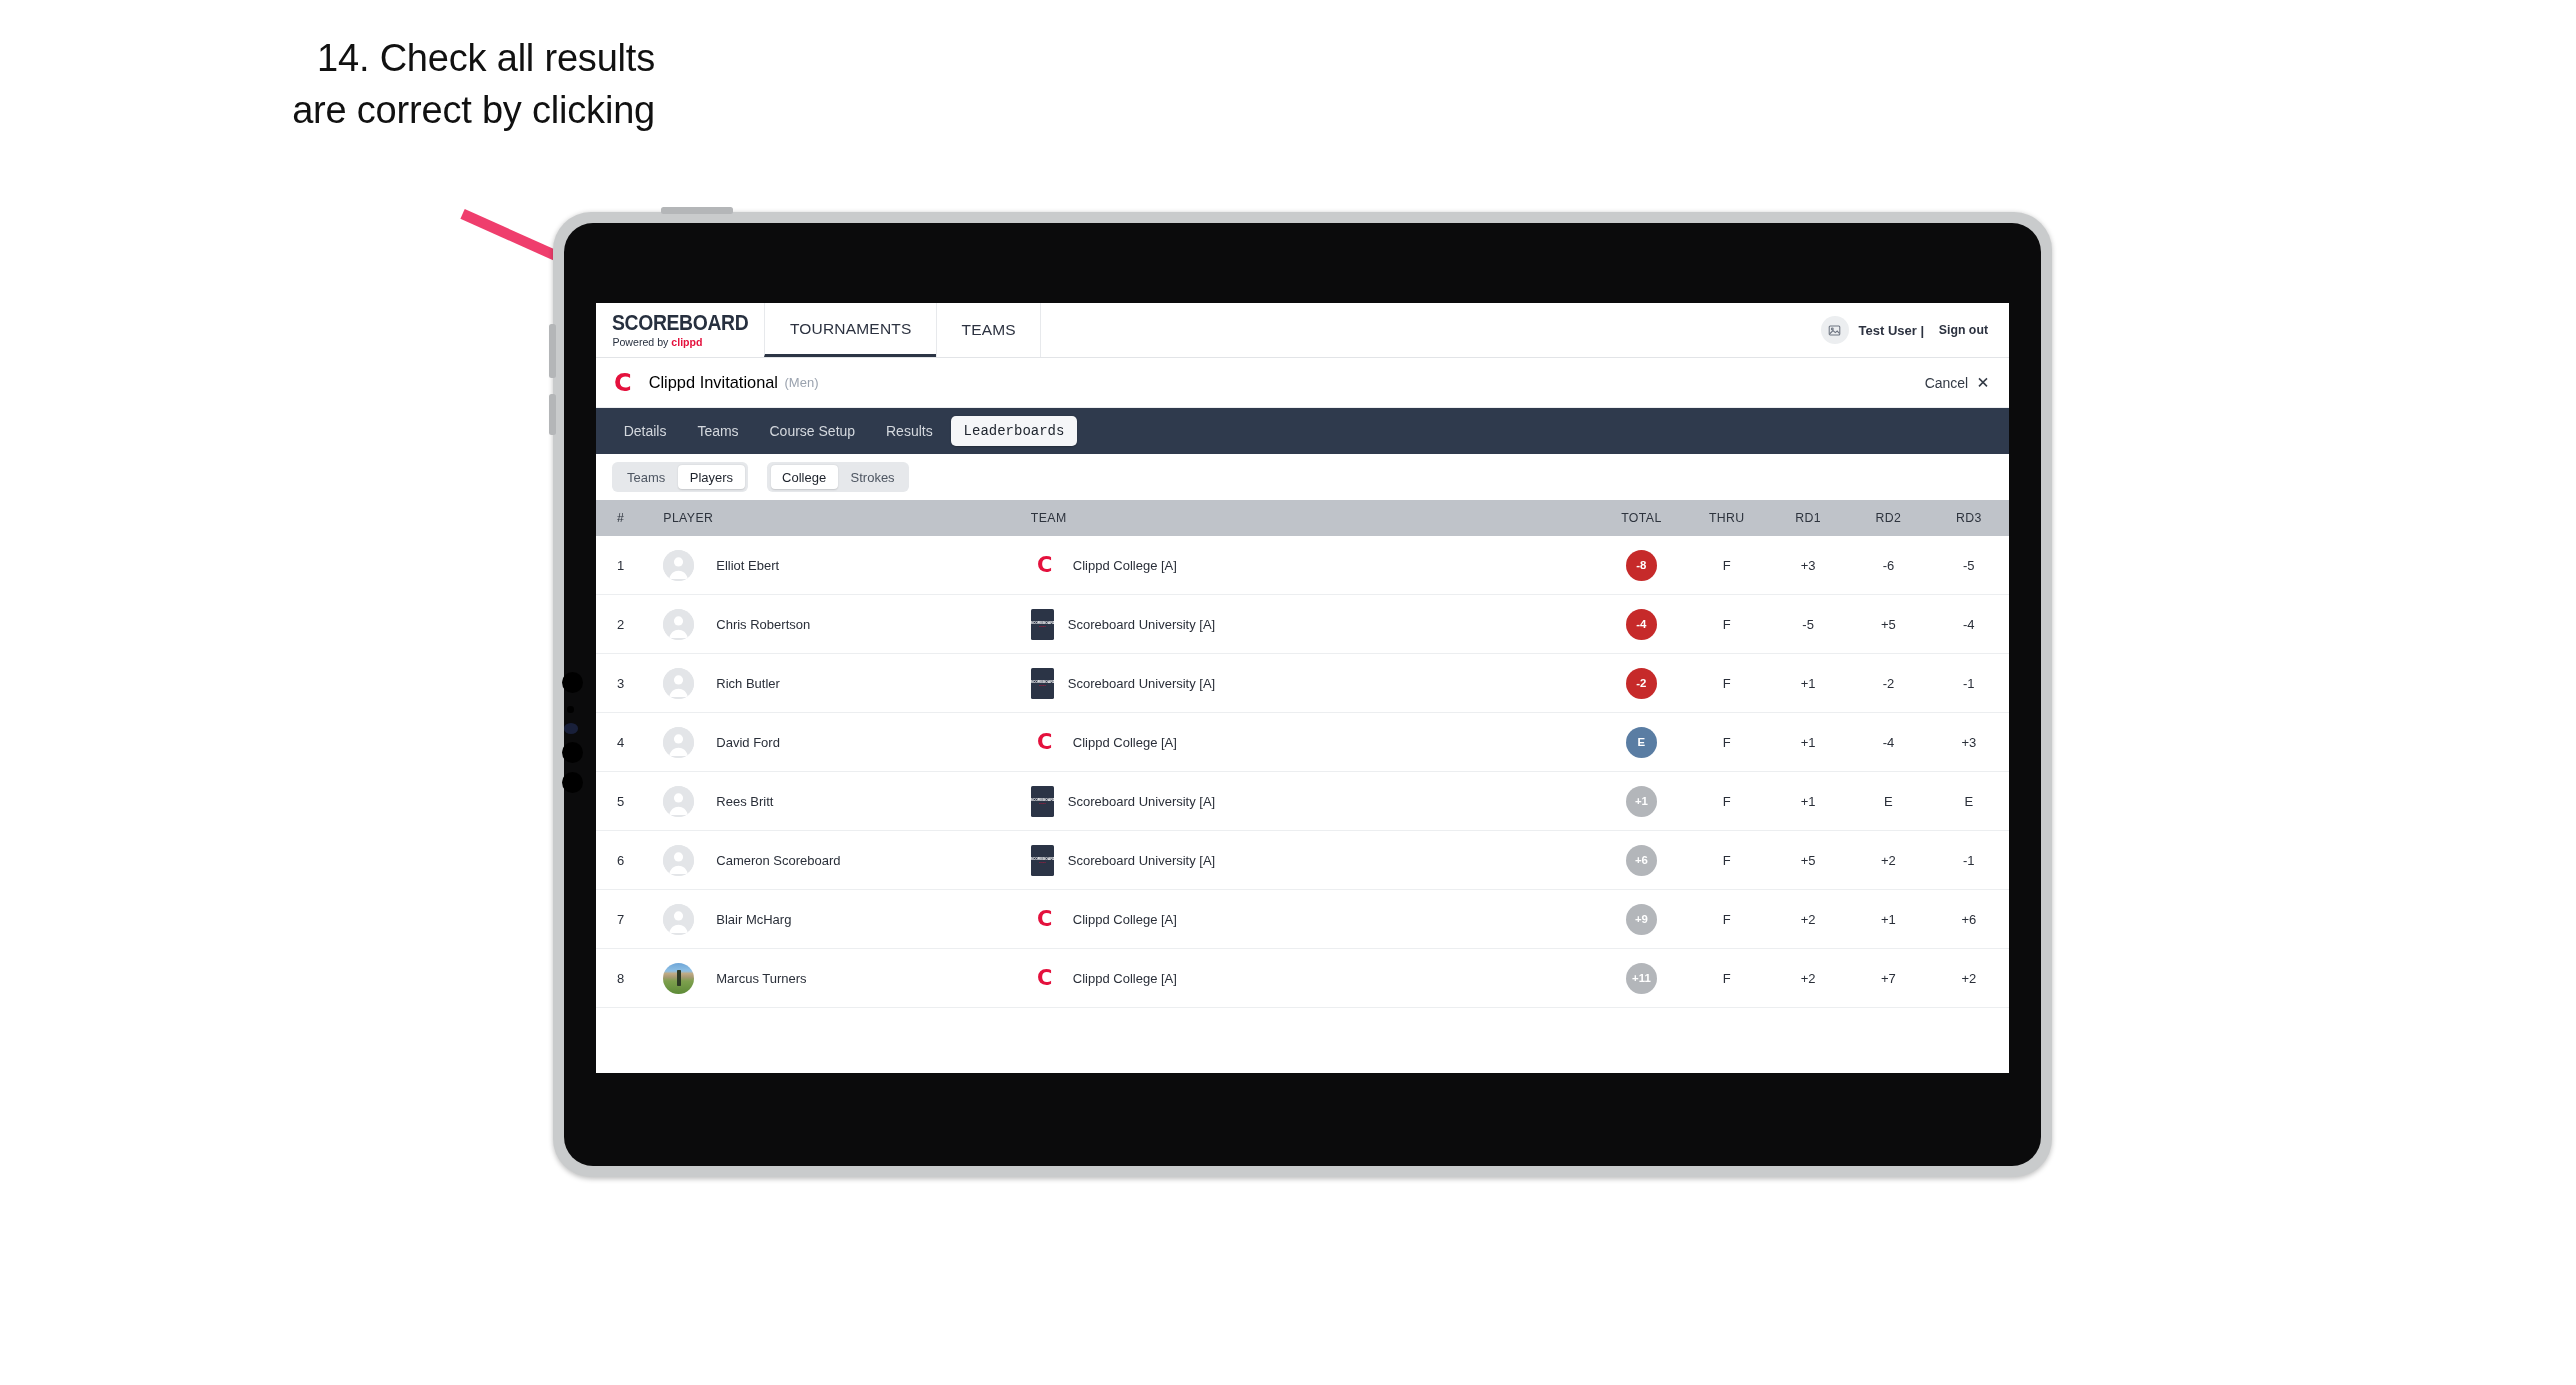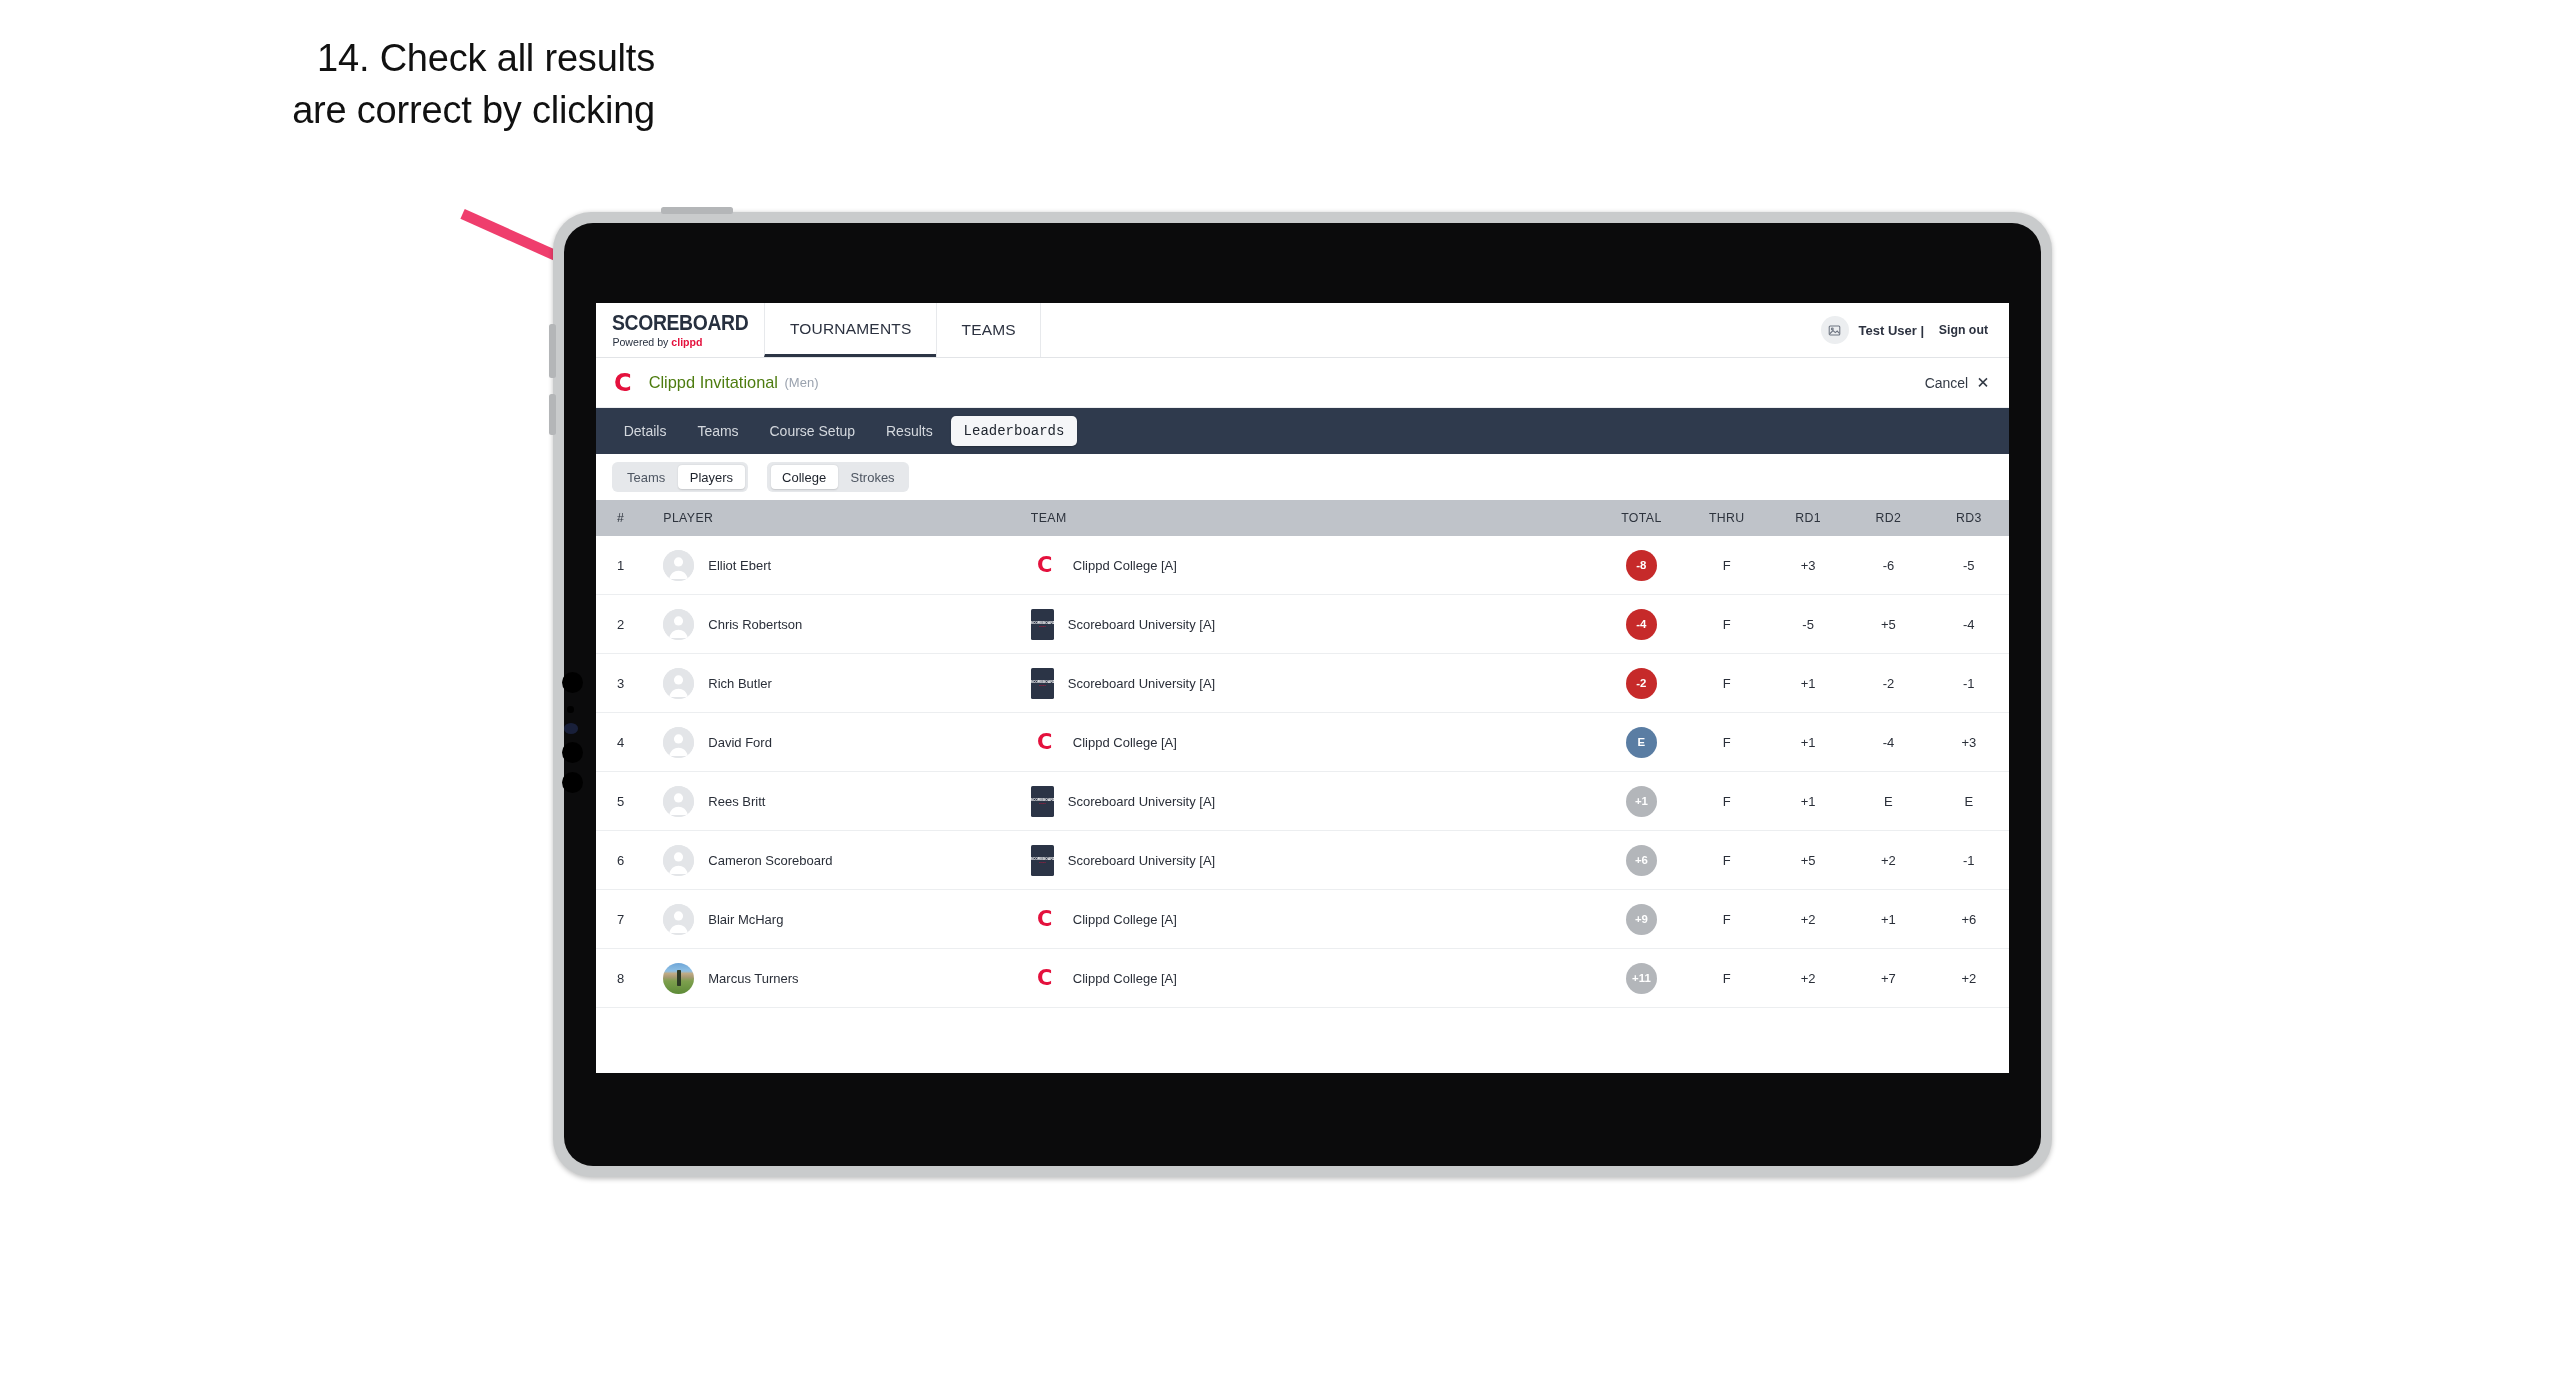--- a/index.html
+++ b/index.html
@@ -168,21 +168,21 @@
     background: #ffffff;
   }
   #title-c {
     font-size: 24px;
     font-weight: 700;
     color: #e4113d;
     margin-right: 17px;
     line-height: 1;
     font-family: "DejaVu Sans", sans-serif;
   }
-  #title-text { font-size: 16.4px; color: #4d7c0f; }
+  #title-text { font-size: 16.4px; color: #000000; }
   #title-gender { font-size: 13px; color: #9aa2ae; margin-left: 6.5px; }
   #title-spacer { flex: 1; }
   #cancel-btn {
     display: flex; align-items: center; gap: 8.2px;
     font-size: 14px; color: #333a45; cursor: pointer;
   }
   #cancel-x { font-size: 15.5px; color: #333a45; }
 
   
   #tabstrip {
@@ -260,21 +260,21 @@
     padding: 0;
     vertical-align: middle;
   }
   .col-rank  { width: 46px;  text-align: left; padding-left: 21px !important; }
   .col-player{ width: 366px; }
   .col-team  { width: 564px; }
   .col-total { width: 88px; text-align: center !important; }
   .col-thru  { width: 82px; text-align: center !important; }
   .col-rd    { width: 80px;  text-align: center !important; }
 
-  .player-cell { display: flex; align-items: center; gap: 14px; }
+  .player-cell { display: flex; align-items: center; gap: 22px; }
   .avatar {
     width: 31px; height: 31px; border-radius: 50%;
     background: #e3e5e8; flex-shrink: 0;
     display: flex; align-items: center; justify-content: center;
     overflow: hidden;
   }
   .avatar svg { width: 31px; height: 31px; display:block; }
   .avatar.photo {
     background: linear-gradient(to bottom,
       #6ea6d8 0%, #8fc0e4 26%,

